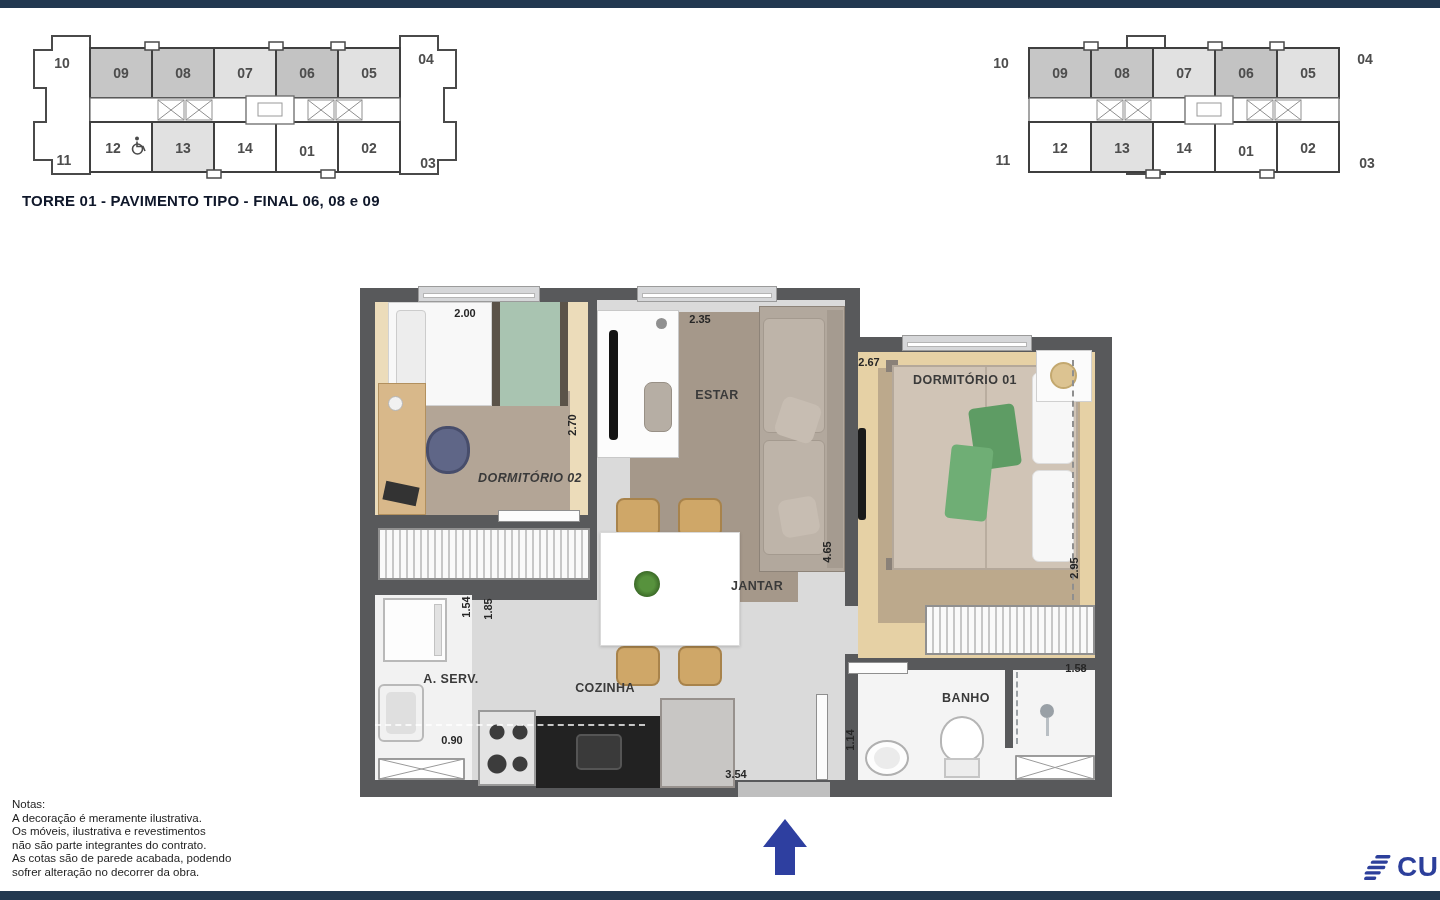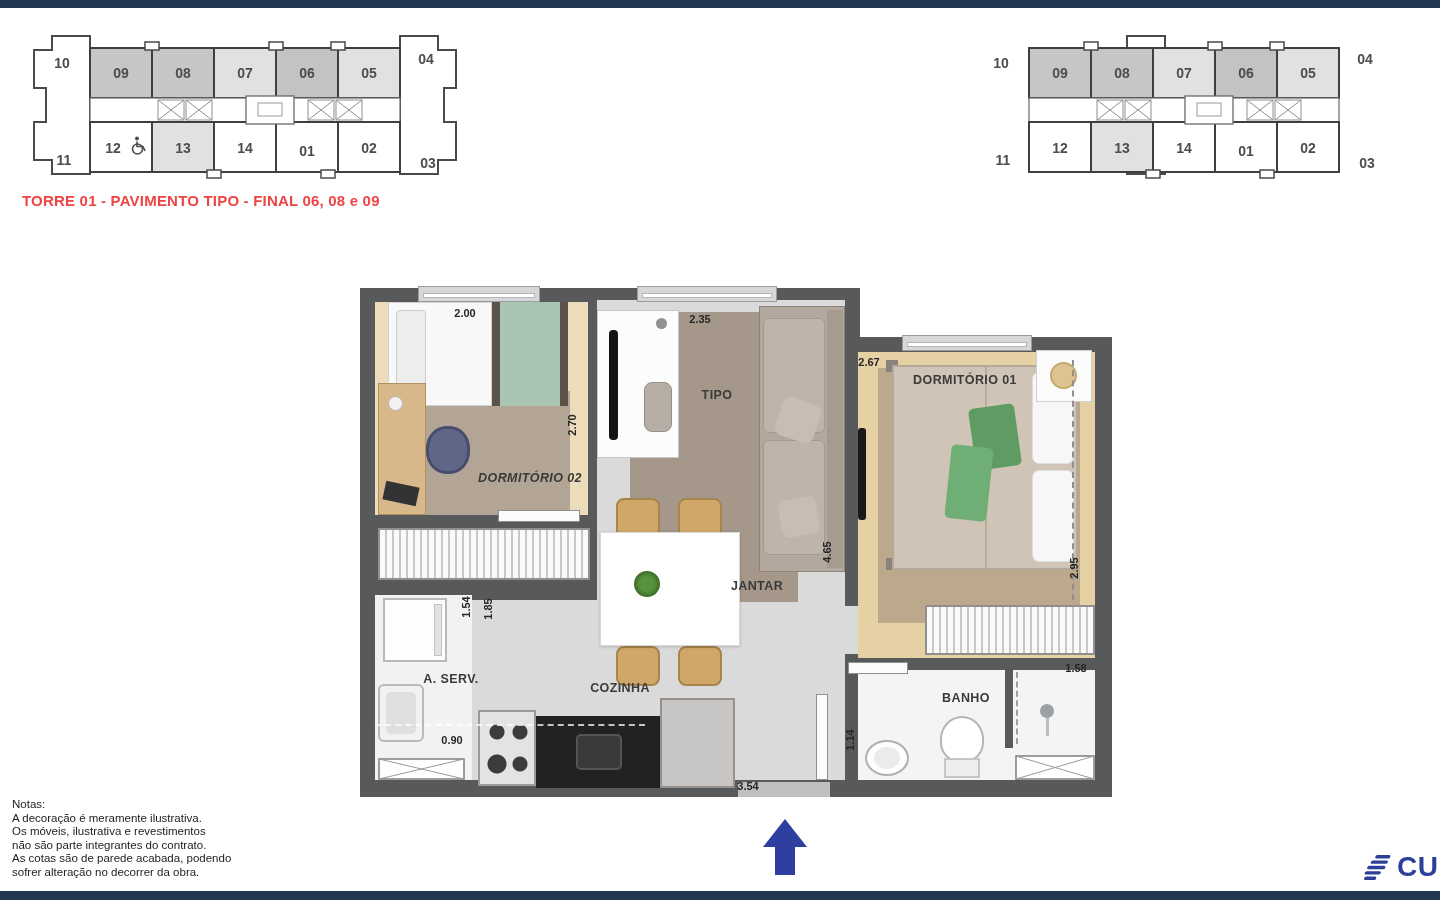--- a/index.html
+++ b/index.html
@@ -1,20 +1,20 @@
 <!DOCTYPE html>
 <html><head>
 <meta charset="utf-8">
 <style>
   html,body{margin:0;padding:0;background:#fff;}
   .stage{position:relative;width:1440px;height:900px;background:#ffffff;overflow:hidden;
          font-family:"Liberation Sans", sans-serif;}
   .abs{position:absolute;}
   .bar{position:absolute;left:0;width:1440px;background:#223850;}
-  .caption{position:absolute;font-size:15px;font-weight:bold;color:#ef4444;letter-spacing:.2px;white-space:nowrap;}
+  .caption{position:absolute;font-size:15px;font-weight:bold;color:#0f172a;letter-spacing:.2px;white-space:nowrap;}
   
   .plan{position:absolute;left:360px;top:288px;width:752px;height:509px;background:#58595b;}
   .floor{position:absolute;}
   .roomlabel{position:absolute;font-size:12.5px;font-weight:bold;color:#3a3a3a;letter-spacing:.4px;
              white-space:nowrap;transform:translate(-50%,-50%);z-index:9;}
   .dim{position:absolute;font-size:11px;font-weight:bold;color:#262626;white-space:nowrap;
        width:40px;text-align:center;transform:translate(-50%,-50%);z-index:9;}
   .dim.v{transform:translate(-50%,-50%) rotate(-90deg);}
   .window{position:absolute;height:16px;background:#d6d7d9;border:1px solid #9b9b9b;box-sizing:border-box;z-index:8;}
   .window .slit{position:absolute;left:4px;right:4px;bottom:3px;height:3px;background:#ffffff;border:1px solid #b5b5b5;}
@@ -261,37 +261,37 @@
         <div class="slit"></div>
       </div>
   <div class="window" style="left:277px;top:-2px;width:140px;">
         <div class="slit"></div>
       </div>
   <div class="window" style="left:542px;top:47px;width:130px;">
         <div class="slit"></div>
       </div>
 
   <div class="roomlabel" style="left:170px;top:190px;font-style:italic;">DORMITÓRIO 02</div>
-  <div class="roomlabel" style="left:357px;top:107px;">TIPO</div>
+  <div class="roomlabel" style="left:357px;top:107px;">ESTAR</div>
   <div class="roomlabel" style="left:605px;top:92px;">DORMITÓRIO 01</div>
   <div class="roomlabel" style="left:397px;top:298px;">JANTAR</div>
-  <div class="roomlabel" style="left:260px;top:400px;text-align:center;">COZINHA</div>
+  <div class="roomlabel" style="left:245px;top:400px;text-align:center;">COZINHA</div>
   <div class="roomlabel" style="left:91px;top:391px;">A. SERV.</div>
   <div class="roomlabel" style="left:606px;top:410px;">BANHO</div>
 
   <div class="dim" style="left:105px;top:25px;">2.00</div>
   <div class="dim" style="left:340px;top:31px;">2.35</div>
   <div class="dim" style="left:509px;top:74px;">2.67</div>
   <div class="dim v" style="left:212px;top:137px;">2.70</div>
   <div class="dim v" style="left:467px;top:264px;">4.65</div>
   <div class="dim v" style="left:714px;top:280px;">2.95</div>
   <div class="dim v" style="left:106px;top:319px;">1.54</div>
   <div class="dim v" style="left:128px;top:321px;">1.85</div>
   <div class="dim" style="left:92px;top:452px;">0.90</div>
-  <div class="dim" style="left:388px;top:486px;margin-top:12px;">3.54</div>
+  <div class="dim" style="left:376px;top:486px;">3.54</div>
   <div class="dim v" style="left:490px;top:452px;">1.14</div>
   <div class="dim" style="left:716px;top:380px;">1.58</div>
 </div>
 
 <div class="arrow">
   <div class="head"></div>
   <div class="stem"></div>
 </div>
 
 <div class="notes">

